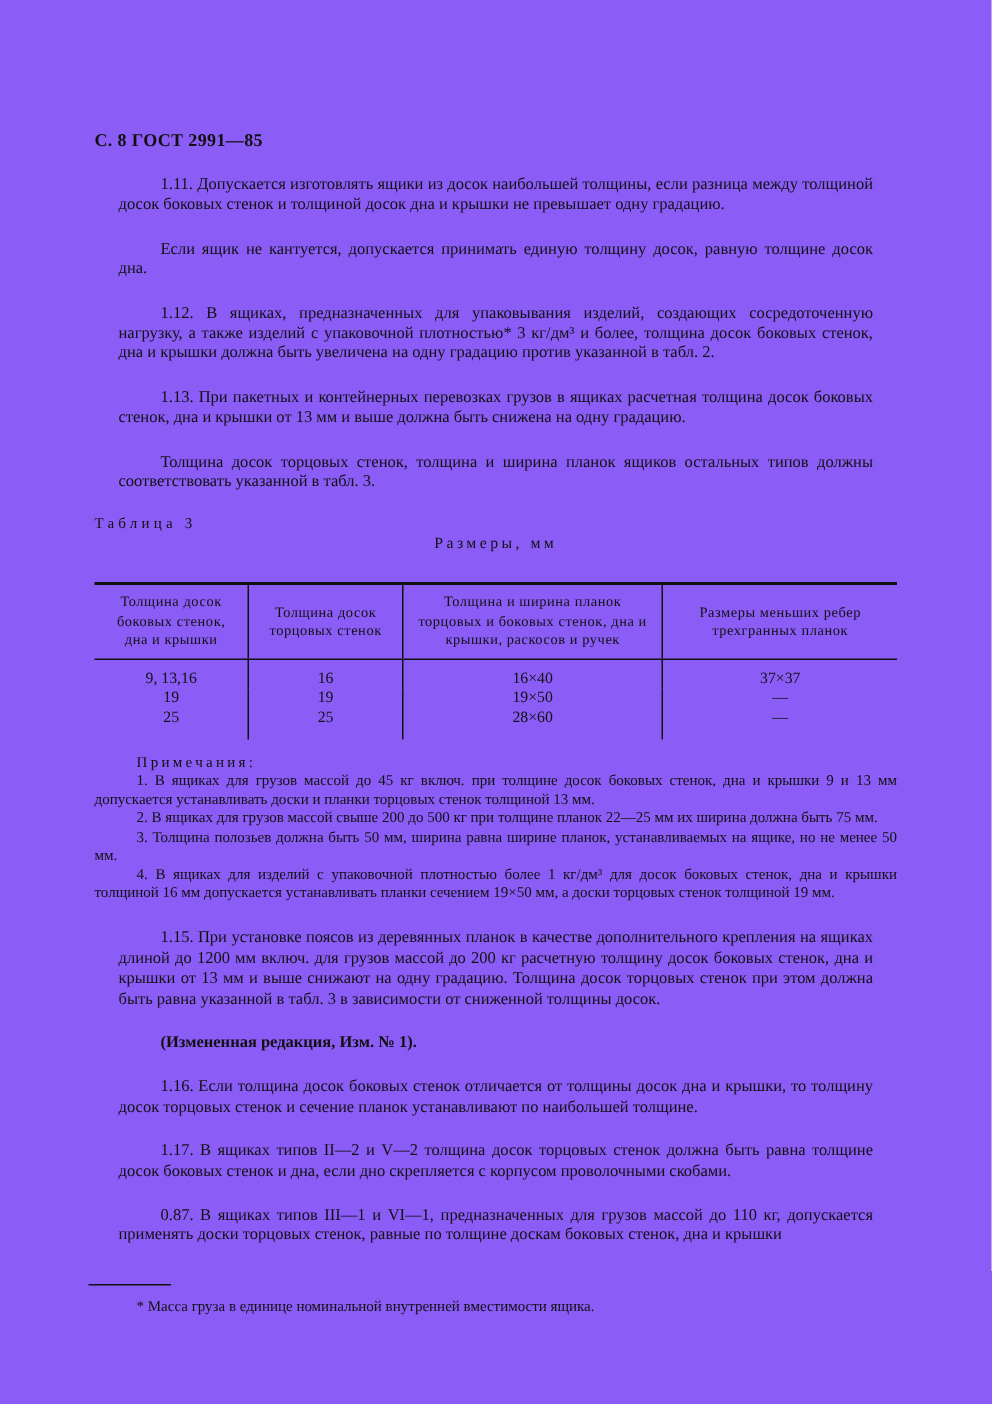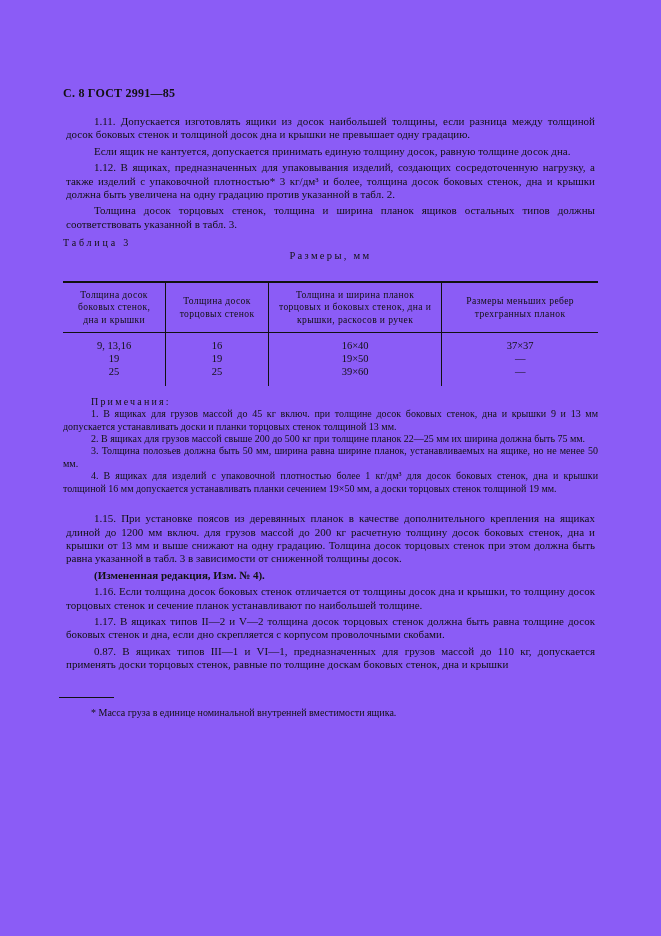--- a/index.html
+++ b/index.html
@@ -19,21 +19,21 @@
     padding: 86px 63px 0 63px;
     overflow: hidden;
   }
   .running-header {
     font-size: 12px;
     font-weight: bold;
     letter-spacing: 0.02em;
     margin-bottom: 14px;
   }
   .body-block p.para {
-    margin: 3px;
+    margin: 16px;
     font-size: 11px;
     line-height: 13.4px;
     text-align: justify;
     text-indent: 28px;
   }
   p.para.bold { font-weight: bold; }
   .table-label {
     margin-top: 6px;
     font-size: 10px;
     letter-spacing: 0.28em;
@@ -109,20 +109,21 @@
 <body>
 
 <div class="page">
 
   <div class="running-header">С. 8 ГОСТ 2991—85</div>
 
   <div class="body-block">
     <p class="para">1.11. Допускается изготовлять ящики из досок наибольшей толщины, если разница между толщиной досок боковых стенок и толщиной досок дна и крышки не превышает одну градацию.</p>
     <p class="para">Если ящик не кантуется, допускается принимать единую толщину досок, равную толщине досок дна.</p>
     <p class="para">1.12. В ящиках, предназначенных для упаковывания изделий, создающих сосредоточенную нагрузку, а также изделий с упаковочной плотностью* 3 кг/дм³ и более, толщина досок боковых стенок, дна и крышки должна быть увеличена на одну градацию против указанной в табл. 2.</p>
+    <p class="para">1.13. При пакетных и контейнерных перевозках грузов в ящиках расчетная толщина досок боковых стенок, дна и крышки от 13 мм и выше должна быть снижена на одну градацию.</p>
     <p class="para">Толщина досок торцовых стенок, толщина и ширина планок ящиков остальных типов должны соответствовать указанной в табл. 3.</p>
   </div>
 
   <div class="table-label">Таблица 3</div>
   <div class="table-caption">Размеры, мм</div>
 
   <table class="dims">
     <colgroup>
       <col class="c1">
         <col class="c2">
@@ -146,37 +147,37 @@
       </tr>
       <tr>
         <td>19</td>
         <td>19</td>
         <td>19×50</td>
         <td>—</td>
       </tr>
       <tr class="last">
         <td>25</td>
         <td>25</td>
-        <td>39×60</td>
+        <td>28×60</td>
         <td>—</td>
       </tr>
     </tbody>
   </table>
 
   <div class="notes-block">
     <p class="notes-label">Примечания:</p>
     <p class="note">1. В ящиках для грузов массой до 45 кг включ. при толщине досок боковых стенок, дна и крышки 9 и 13 мм допускается устанавливать доски и планки торцовых стенок толщиной 13 мм.</p>
     <p class="note">2. В ящиках для грузов массой свыше 200 до 500 кг при толщине планок 22—25 мм их ширина должна быть 75 мм.</p>
     <p class="note">3. Толщина полозьев должна быть 50 мм, ширина равна ширине планок, устанавливаемых на ящике, но не менее 50 мм.</p>
     <p class="note">4. В ящиках для изделий с упаковочной плотностью более 1 кг/дм³ для досок боковых стенок, дна и крышки толщиной 16 мм допускается устанавливать планки сечением 19×50 мм, а доски торцовых стенок толщиной 19 мм.</p>
   </div>
 
   <div class="body-block after">
     <p class="para">1.15. При установке поясов из деревянных планок в качестве дополнительного крепления на ящиках длиной до 1200 мм включ. для грузов массой до 200 кг расчетную толщину досок боковых стенок, дна и крышки от 13 мм и выше снижают на одну градацию. Толщина досок торцовых стенок при этом должна быть равна указанной в табл. 3 в зависимости от сниженной толщины досок.</p>
-    <p class="para bold">(Измененная редакция, Изм. № 4).</p>
+    <p class="para bold">(Измененная редакция, Изм. № 1).</p>
     <p class="para">1.16. Если толщина досок боковых стенок отличается от толщины досок дна  и крышки, то толщину досок торцовых стенок и сечение планок устанавливают по наибольшей толщине.</p>
     <p class="para">1.17. В ящиках типов II—2 и V—2 толщина досок торцовых стенок должна быть равна толщине досок боковых стенок и дна, если дно скрепляется с корпусом проволочными скобами.</p>
     <p class="para">0.87. В ящиках типов III—1 и VI—1, предназначенных для грузов массой до 110 кг, допускается применять доски торцовых стенок, равные по толщине доскам боковых стенок, дна и крышки</p>
   </div>
 
   <div class="footnote-block">
     <div class="footnote-rule"></div>
     <p class="footnote-text">* Масса груза в единице номинальной внутренней вместимости ящика.</p>
   </div>
 

